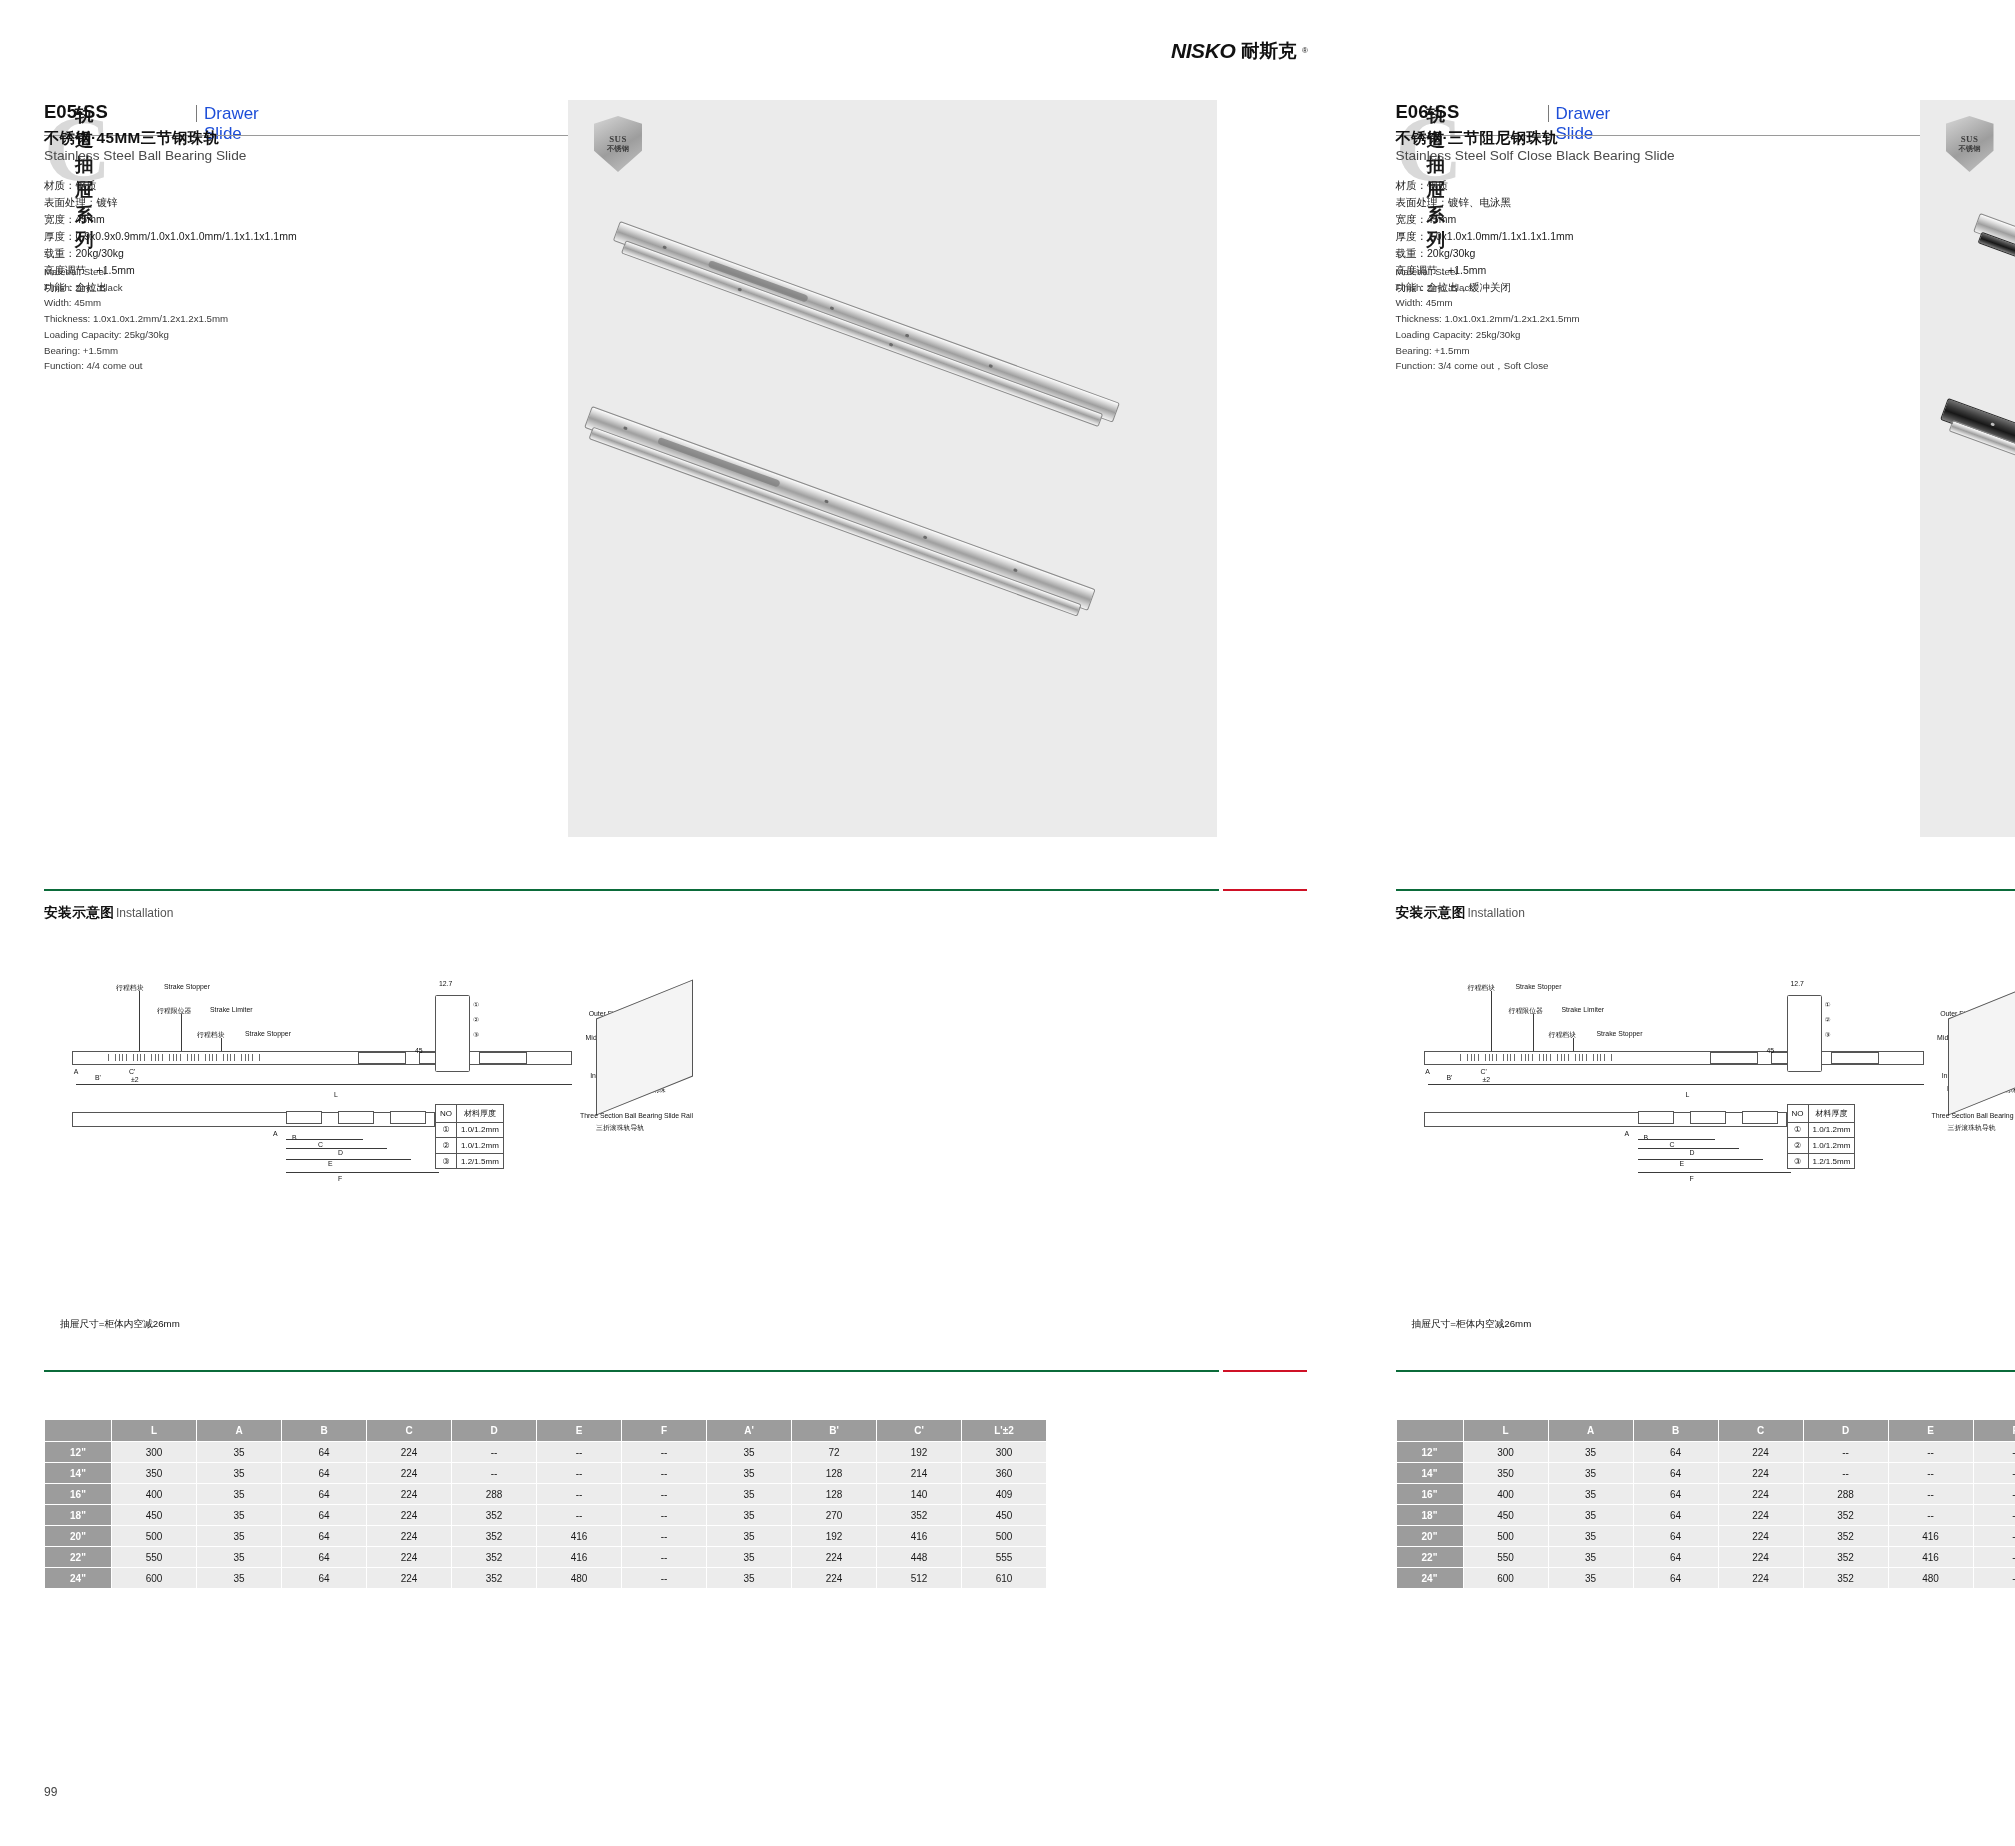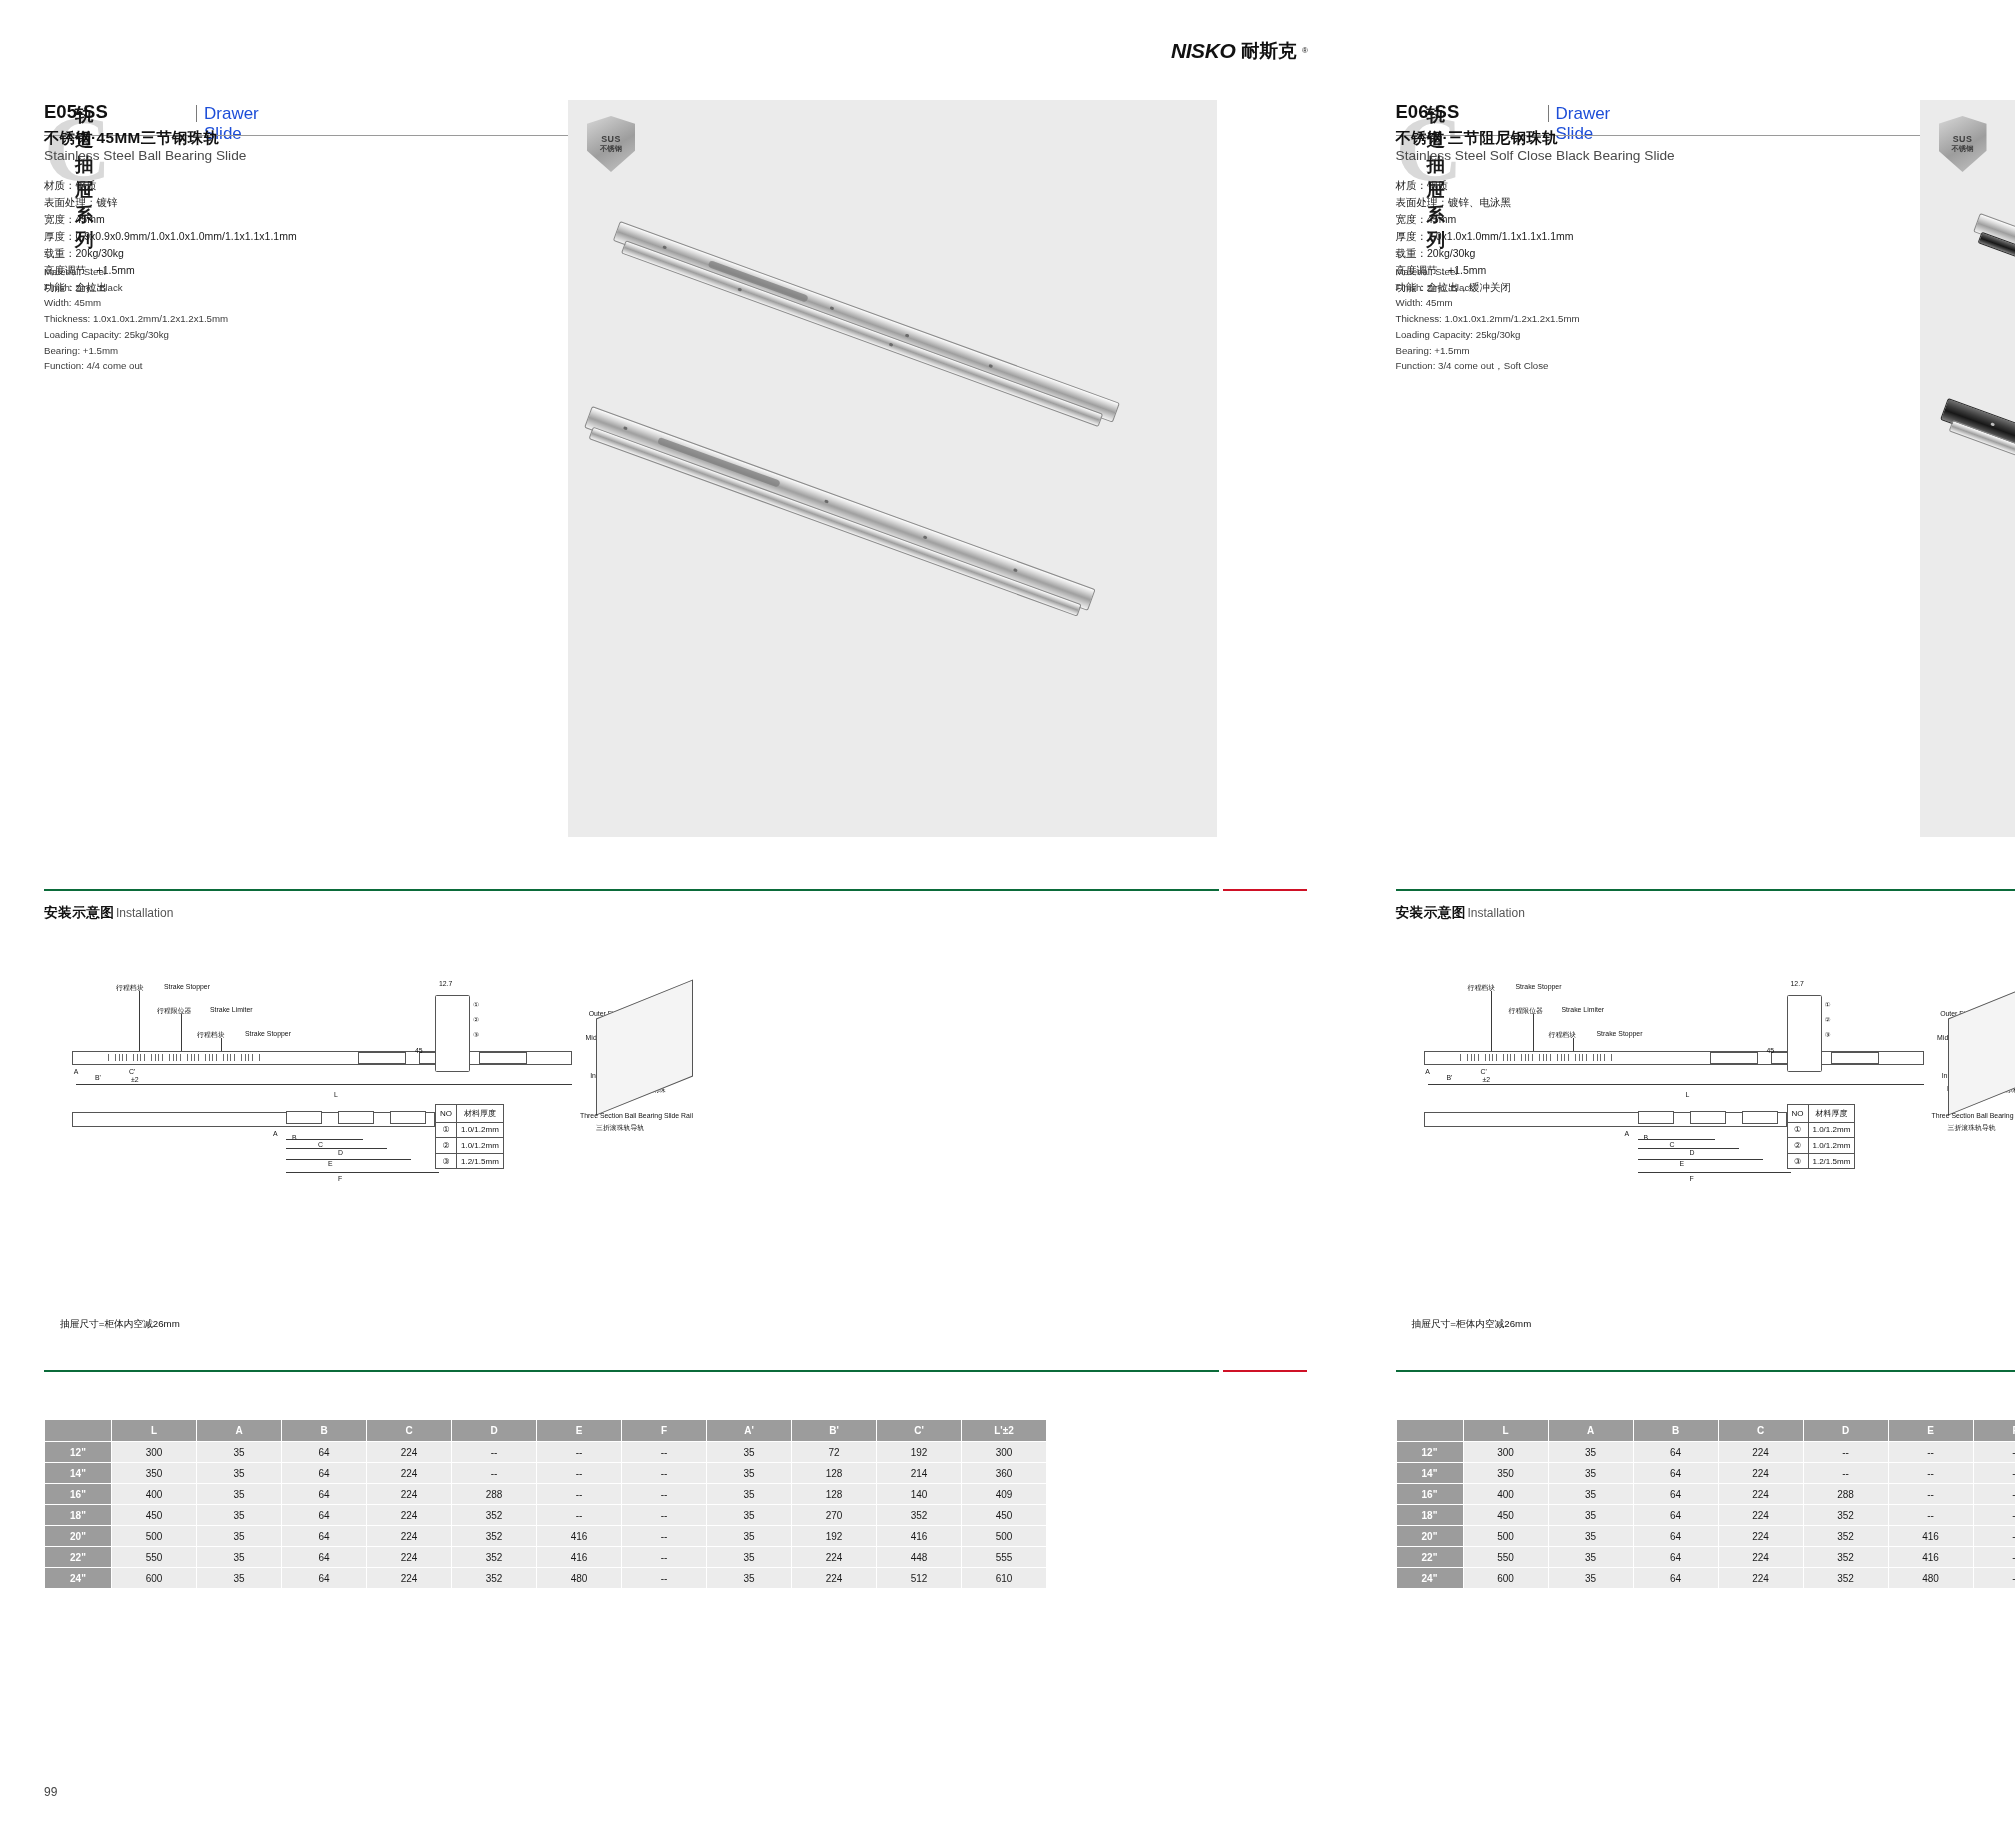--- a/index.html
+++ b/index.html
@@ -30,21 +30,21 @@
 
   
   .code { position: absolute; left: 44px; top: 101px; font-size: 18.5px; font-weight: bold; color:#111; }
   .title-cn { position: absolute; left: 44px; top: 128px; font-size: 15.3px; font-weight: bold; color:#111; letter-spacing: 0.4px;}
   .title-en { position: absolute; left: 44px; top: 148px; font-size: 13.7px; color:#4a4a4a; }
 
   .specs-cn { position: absolute; left: 44px; top: 177px; font-size: 10.5px; line-height: 1.62; color: #1a1a1a; }
   .specs-en { position: absolute; left: 44px; top: 264px; font-size: 9.7px; line-height: 1.62; color: #3a3a3a; }
 
   .photo { position: absolute; background: #ebebeb; }
-  .photo .shield { position: absolute; left: 19px; top: 16px; width: 48px; height: 56px; }
+  .photo .shield { position: absolute; left: 26px; top: 16px; width: 48px; height: 56px; font-family: Liberation Serif, serif; }
   .shield-body { width: 48px; height: 56px; background: linear-gradient(150deg,#d7d7d7,#9d9d9d 55%,#c6c6c6);
                  clip-path: polygon(50% 0, 100% 14%, 100% 62%, 50% 100%, 0 62%, 0 14%);
                  display:flex; flex-direction:column; align-items:center; justify-content:center; }
   .shield-t1 { font-size: 8.9px; font-weight:bold; color:#3d3d3d; letter-spacing:0.4px;}
   .shield-t2 { font-size: 7.3px; font-weight:bold; color:#3d3d3d; }
   .slide-img { position:absolute; }
 
   
   .rail { position:absolute; height: 18.5px; border-radius: 2.4px;
           background: linear-gradient(180deg,#fdfdfd 0%,#d9d9d9 22%,#9e9e9e 52%,#cfcfcf 78%,#f2f2f2 100%);

